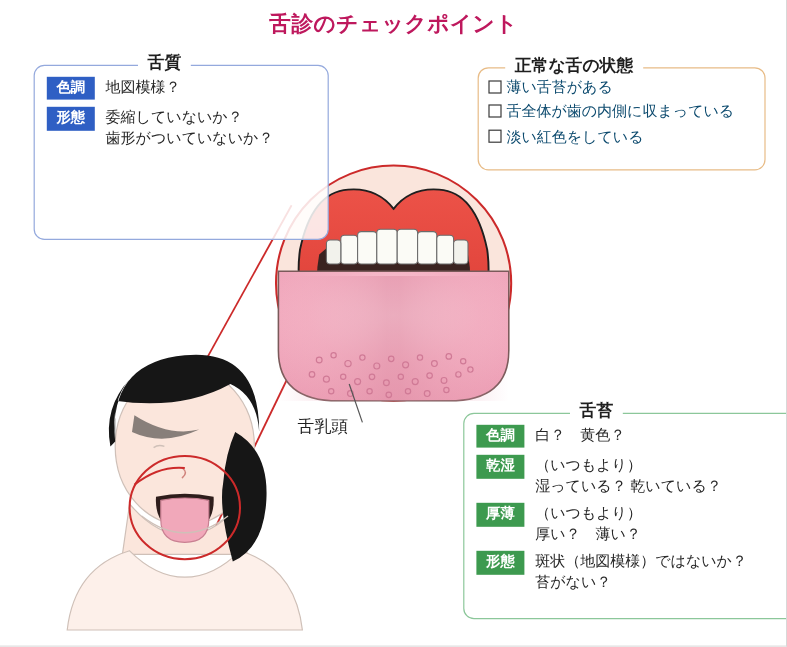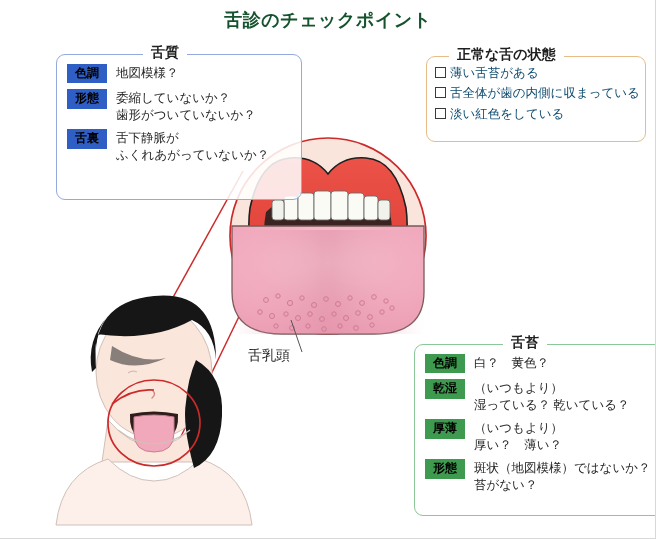--- a/index.html
+++ b/index.html
@@ -23,30 +23,29 @@
   
   #title {
     position: absolute;
     left: 0;
     top: 8px;
     width: 656px;
     text-align: center;
     font-size: 18px;
     font-weight: bold;
     letter-spacing: 0.5px;
-    color: #14532d;
+    color: #be185d;
   }
 
   
   .panel {
     position: absolute;
     box-sizing: border-box;
     border-radius: 9px;
     background: rgba(255,255,255,0.86);
-    margin-left: 28px;
   }
   .panel-legend {
     position: absolute;
     top: -11px;
     background: #ffffff;
     padding: 0 8px;
     font-size: 14px;
     font-weight: bold;
     color: #1f1f1f;
     white-space: nowrap;
@@ -59,21 +58,21 @@
     width: 246px;
     height: 146px;
     border: 1.5px solid #94a9dd;
   }
   #panel-tongue-quality .panel-legend { left: 86px; }
 
   
   #panel-normal-state {
     left: 398px;
     top: 56px;
-    width: 220px;
+    width: 240px;
     height: 86px;
     border: 1.5px solid #e8bc87;
   }
   #panel-normal-state .panel-legend { left: 22px; }
 
   
   #panel-tongue-coating {
     left: 386px;
     top: 344px;
     width: 302px;
@@ -87,21 +86,21 @@
   .rows { padding: 9px 0 0 0; }
   .row {
     display: flex;
     align-items: flex-start;
     margin: 0 0 6px 10px;
   }
   .badge {
     flex: 0 0 auto;
     width: 40px;
     text-align: center;
-    color: #000000;
+    color: #ffffff;
     font-size: 12px;
     font-weight: bold;
     padding: 2px 0 3px 0;
     margin-right: 9px;
     line-height: 1.2;
   }
   .badge-blue  { background: #2f5fc4; }
   .badge-green { background: #3d9a4f; }
   .row-text {
     font-size: 12.5px;
@@ -274,25 +273,20 @@
     <div class="rows">
       <div class="row">
         <span class="badge badge-blue">色調</span>
         <span class="row-text">地図模様？</span>
       </div>
       <div class="row">
         <span class="badge badge-blue">形態</span>
         <span class="row-text">委縮していないか？
 歯形がついていないか？</span>
       </div>
-      <div class="row">
-        <span class="badge badge-blue">舌裏</span>
-        <span class="row-text">舌下静脈が
-ふくれあがっていないか？</span>
-      </div>
     </div>
   </div>
 
   <div class="panel" id="panel-normal-state">
     <div class="panel-legend">正常な舌の状態</div>
     <div class="check-list">
       <div class="check-item">
         <span class="check-box"></span><span>薄い舌苔がある</span>
       </div>
       <div class="check-item">

